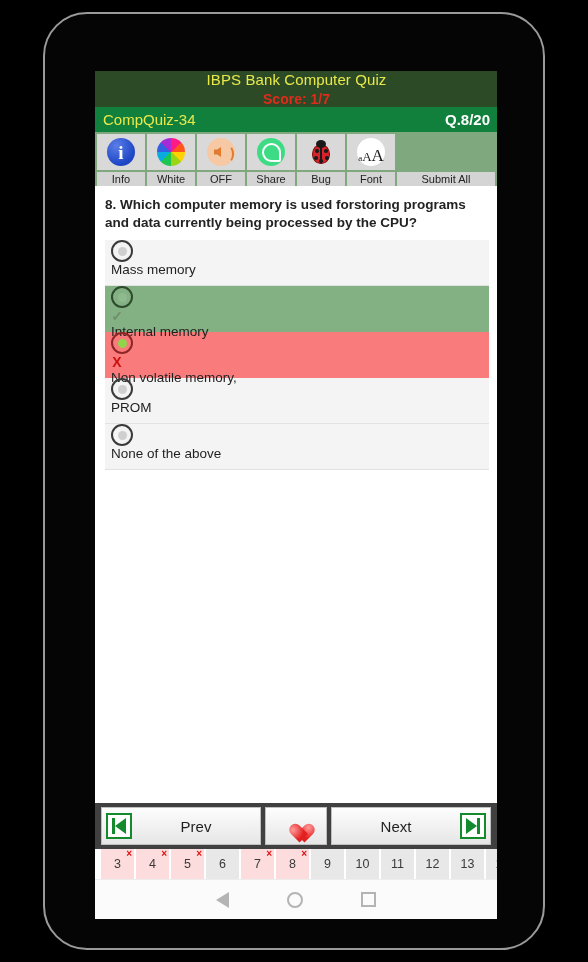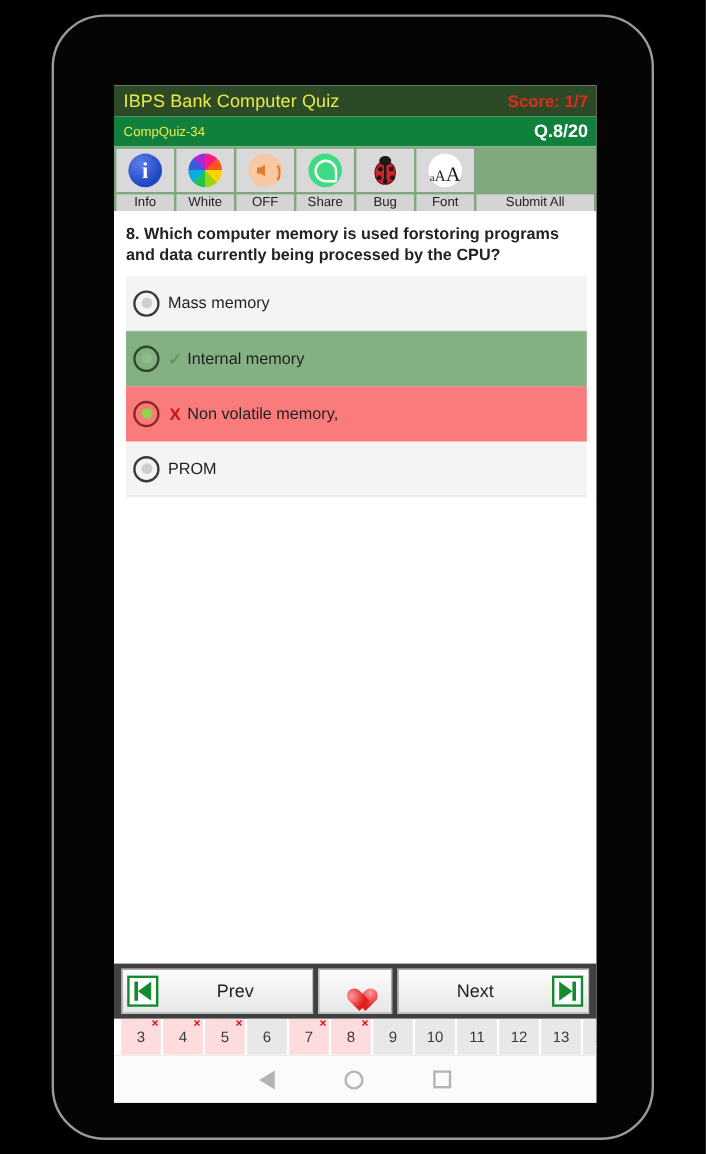--- a/index.html
+++ b/index.html
@@ -31,26 +31,27 @@
     width: 402px;
     height: 848px;
     background: #ffffff;
     overflow: hidden;
     display: flex;
     flex-direction: column;
   }
 
   
   #header-top {
-    height: 26px;
+    height: 36px;
     background: #2c4a26;
     display: flex;
     align-items: center;
     justify-content: space-between;
     padding: 0 7px 0 8px;
+    flex-direction: column;
   }
   #quiz-title {
     color: #e9e94a;
     font-size: 15px;
     letter-spacing: .1px;
   }
   #score-label {
     color: #e02b1c;
     font-size: 14px;
     font-weight: bold;
@@ -59,21 +60,21 @@
   #header-sub {
     height: 25px;
     background: #11803d;
     display: flex;
     align-items: center;
     justify-content: space-between;
     padding: 0 7px 0 8px;
   }
   #quiz-set-label {
     color: #e9e94a;
-    font-size: 11px;
+    font-size: 15px;
   }
   #question-counter {
     color: #ffffff;
     font-size: 15px;
     font-weight: bold;
   }
 
   
   #toolbar {
     background: #7fa87f;
@@ -248,25 +249,26 @@
     line-height: 1.35;
   }
 
   
   #options-list {
     padding: 0 8px 0 10px;
     background: #ffffff;
   }
   .option-row {
     display: flex;
-    align-items: center;
+    align-items: flex-start;
     height: 46px;
     padding-left: 6px;
     background: #f4f4f4;
     border-bottom: 1px solid #e2e2e2;
+    flex-direction: column;
   }
   .option-row.state-correct { background: #84b184; border-bottom-color: #84b184; }
   .option-row.state-wrong   { background: #fa7b7b; border-bottom-color: #fa7b7b; }
 
   .radio {
     flex: 0 0 auto;
     width: 22px; height: 22px;
     border: 2px solid #3a3a3a;
     border-radius: 50%;
     display: flex; align-items: center; justify-content: center;
@@ -495,20 +497,27 @@
           <span class="mark cross">X</span>
           <span class="option-text">Non volatile memory,</span>
         </div>
         <div class="option-row">
           <span class="radio">
             <span class="dot"></span>
           </span>
           <span class="mark blank"></span>
           <span class="option-text">PROM</span>
         </div>
+        <div class="option-row">
+          <span class="radio">
+            <span class="dot"></span>
+          </span>
+          <span class="mark blank"></span>
+          <span class="option-text">None of the above</span>
+        </div>
       </div>
 
     <div id="content-filler"></div>
 
     <div id="nav-bar">
       <div class="nav-btn" id="prev-button">
         <span class="skip-icon skip-prev">
           <span class="bar"></span>
             <span class="tri"></span>
         </span>

